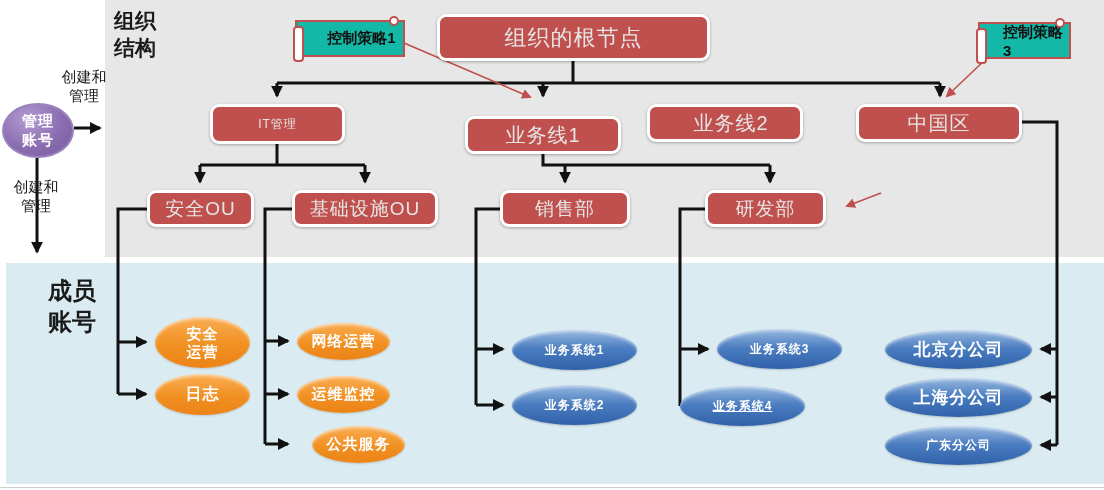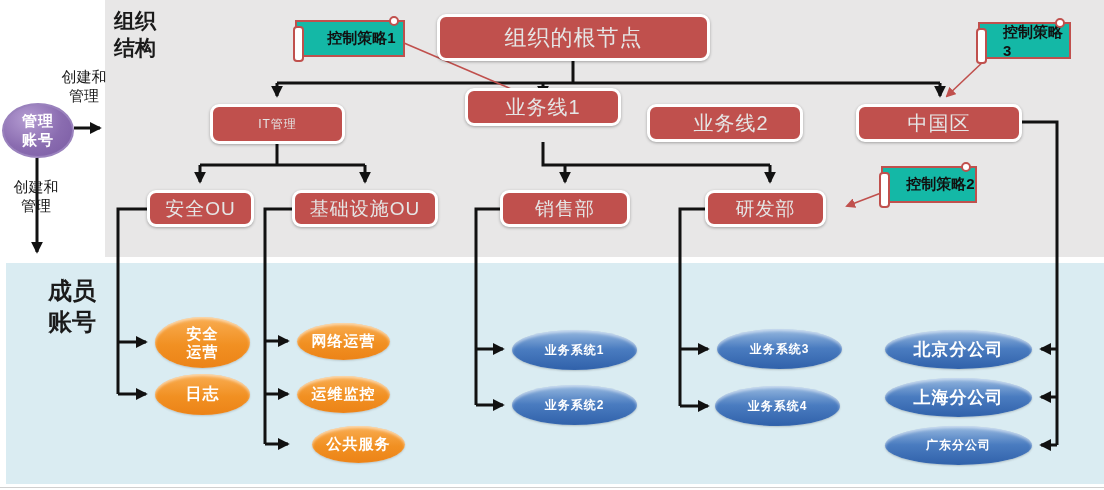--- a/index.html
+++ b/index.html
@@ -136,42 +136,41 @@
   </svg>
 
   <div class="ell purple" style="left:2px;top:103px;width:72px;height:55px;">管理
 账号</div>
   <div class="lbl" style="left:52px;top:68px;width:64px;">创建和
 管理</div>
   <div class="lbl" style="left:4px;top:178px;width:64px;">创建和
 管理</div>
 
   <div class="scroll" style="left:295px;top:20px;width:110px;height:37px;">控制策略1</div>
-  <div class="scroll" style="left:881px;top:166px;width:96px;height:37px;">控制策略2</div>
   <div class="scroll" style="left:941px;top:22px;width:93px;height:37px;margin-left:37px;">控制策略3</div>
 
   <div class="rbox" style="left:437px;top:14px;width:273px;height:47px;font-size:22px;">组织的根节点</div>
   <div class="rbox" style="left:210px;top:104px;width:135px;height:40px;font-size:12px;">IT管理</div>
-  <div class="rbox" style="left:465px;top:88px;width:156px;height:38px;font-size:20px;">业务线1</div>
+  <div class="rbox" style="left:465px;top:116px;width:156px;height:38px;font-size:20px;">业务线1</div>
   <div class="rbox" style="left:647px;top:104px;width:156px;height:38px;font-size:20px;padding-left:12px;">业务线2</div>
   <div class="rbox" style="left:856px;top:104px;width:166px;height:38px;font-size:20px;">中国区</div>
   <div class="rbox" style="left:147px;top:190px;width:107px;height:37px;font-size:19px;">安全OU</div>
   <div class="rbox" style="left:292px;top:190px;width:146px;height:37px;font-size:19px;">基础设施OU</div>
   <div class="rbox" style="left:500px;top:190px;width:130px;height:37px;font-size:19px;">销售部</div>
   <div class="rbox" style="left:705px;top:190px;width:121px;height:37px;font-size:19px;">研发部</div>
 
   <div class="ell orange" style="left:155px;top:317px;width:95px;height:51px;font-size:15px;">
     <span class="wrap2">安全运营</span>
   </div>
   <div class="ell orange" style="left:155px;top:374px;width:95px;height:41px;">日志</div>
   <div class="ell orange" style="left:297px;top:323px;width:93px;height:37px;font-size:15px;">网络运营</div>
   <div class="ell orange" style="left:297px;top:376px;width:93px;height:37px;font-size:15px;">运维监控</div>
   <div class="ell orange" style="left:312px;top:426px;width:93px;height:37px;font-size:15px;">公共服务</div>
 
   <div class="ell blue" style="left:512px;top:330px;width:125px;height:40px;">业务系统1</div>
   <div class="ell blue" style="left:512px;top:385px;width:125px;height:40px;">业务系统2</div>
   <div class="ell blue" style="left:717px;top:329px;width:125px;height:40px;">业务系统3</div>
-  <div class="ell blue" style="left:715px;top:386px;width:125px;height:40px;">业务系统4</div>
+  <div class="ell blue" style="left:680px;top:386px;width:125px;height:40px;text-decoration:underline;">业务系统4</div>
   <div class="ell blue" style="left:885px;top:330px;width:147px;height:39px;font-size:17px;">北京分公司</div>
   <div class="ell blue" style="left:885px;top:378px;width:147px;height:39px;font-size:17px;">上海分公司</div>
   <div class="ell blue" style="left:885px;top:426px;width:147px;height:39px;font-size:12px;">广东分公司</div>
 
 </div>
 
 </body></html>

